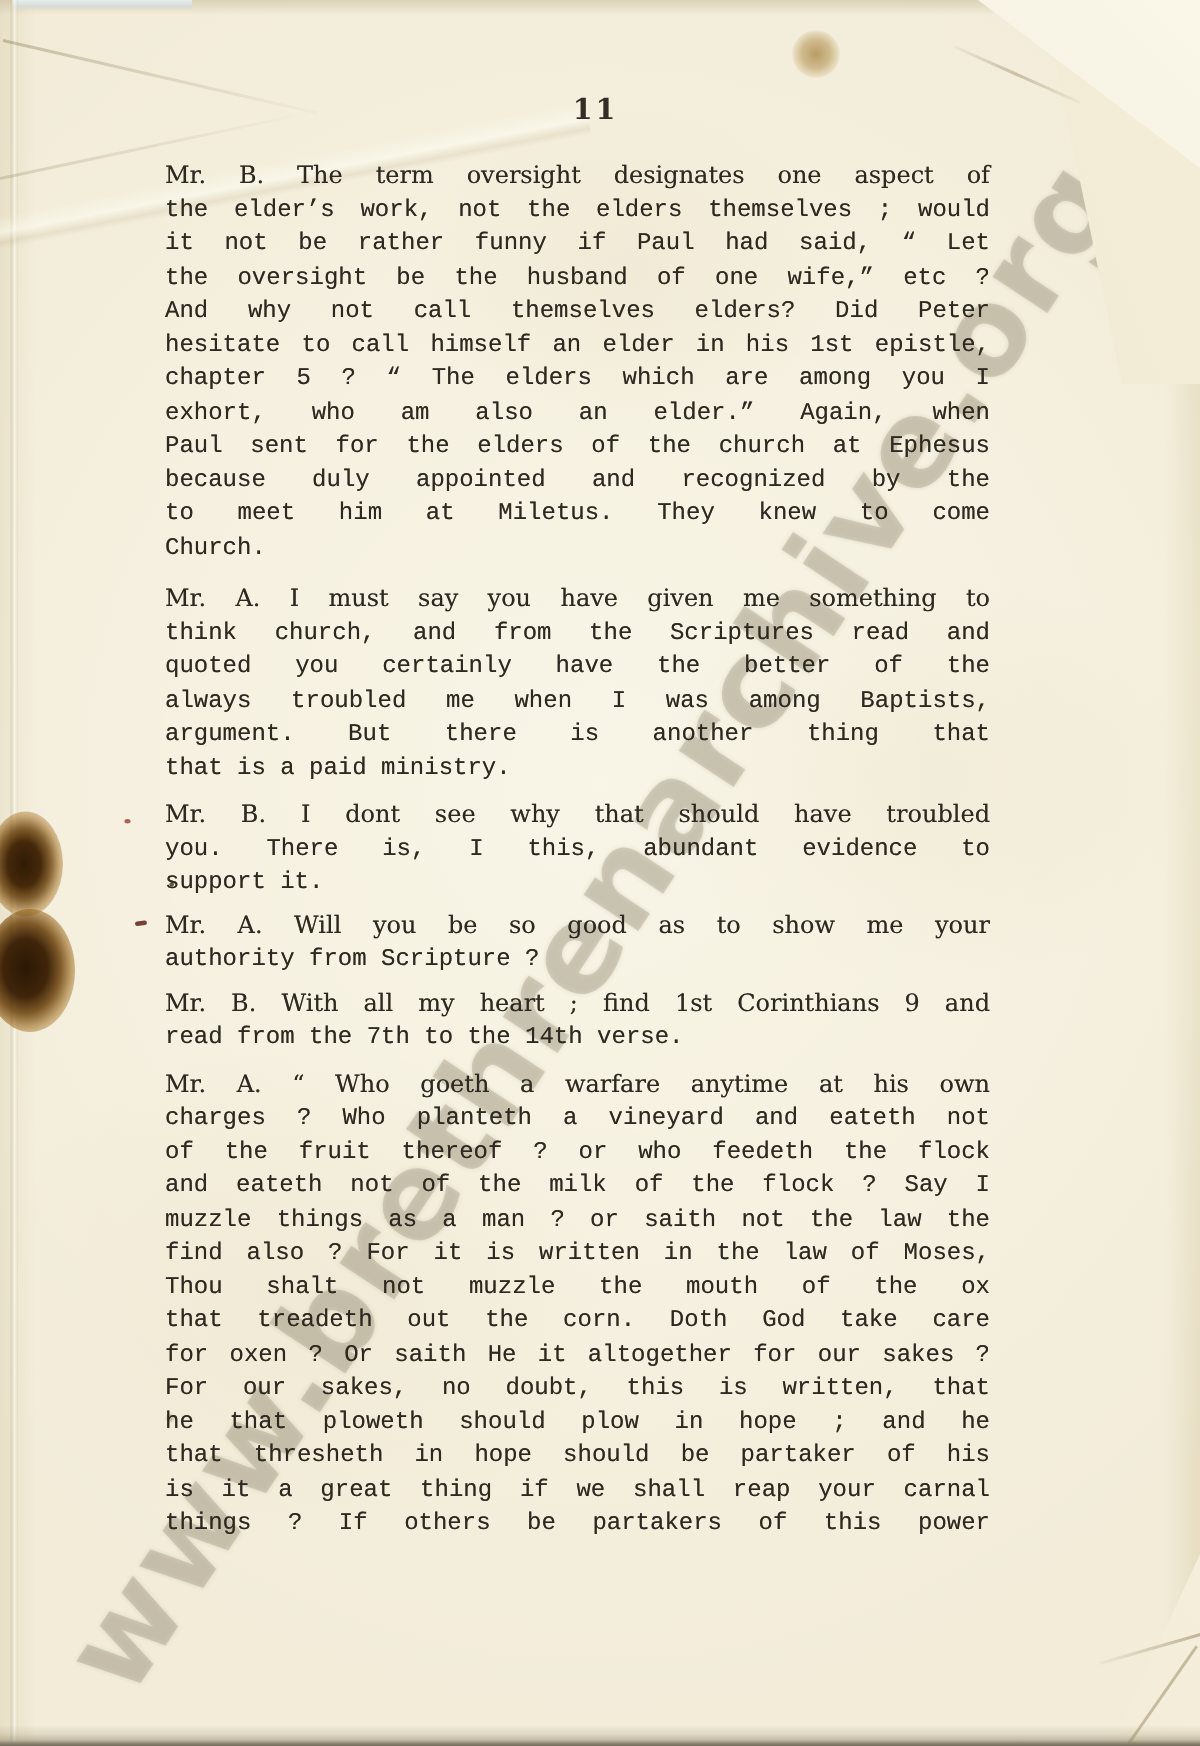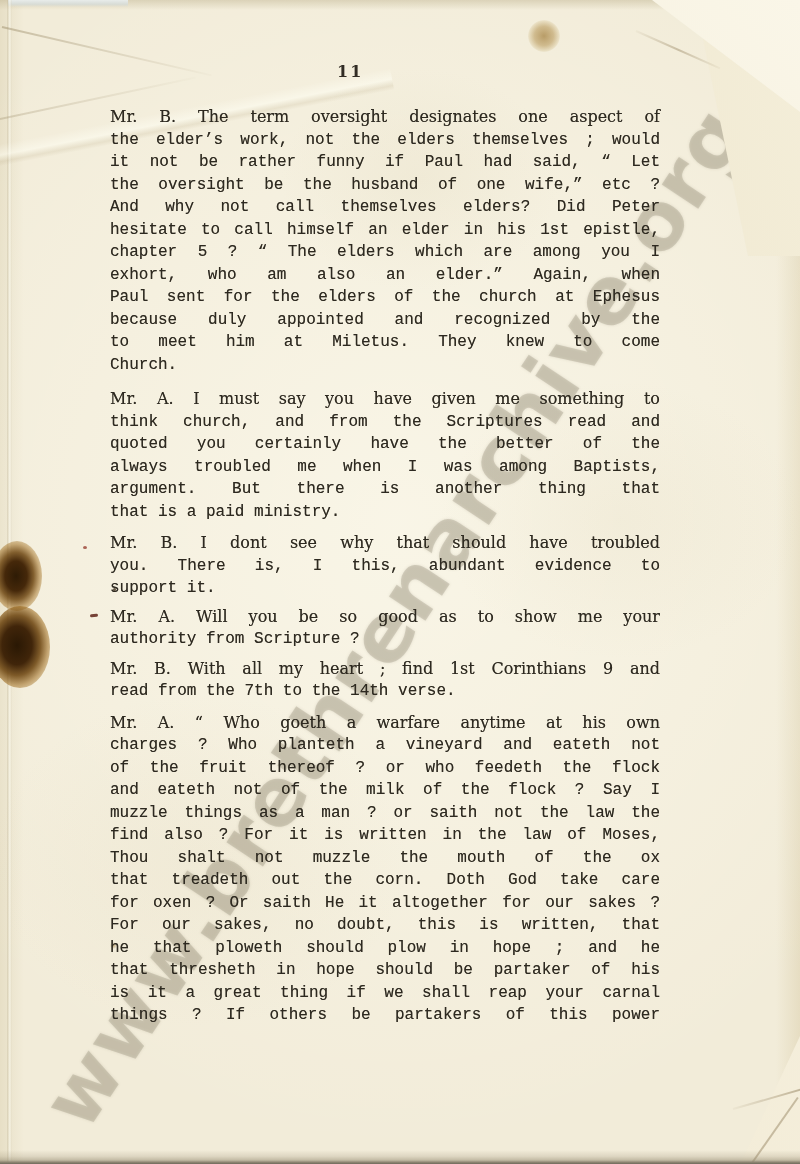--- a/index.html
+++ b/index.html
@@ -67,22 +67,22 @@
   .stain-blob-left-2{position:absolute;left:-10px;top:606px;width:60px;height:82px;border-radius:50%;z-index:5;
     background:radial-gradient(ellipse at 45% 48%, #2a1804 0%, #40250a 32%, rgba(110,70,16,0.88) 50%, rgba(158,108,32,0.58) 66%, rgba(190,150,72,0.30) 80%, rgba(190,150,72,0) 90%);}
   .speck-red-small{position:absolute;left:83px;top:546px;width:4px;height:3px;border-radius:50%;
     background:rgba(140,40,25,0.7);z-index:5;}
   .speck-dark{position:absolute;left:113px;top:588px;width:3px;height:3px;border-radius:50%;
     background:rgba(60,45,25,0.8);z-index:5;}
   .stray-mark{position:absolute;left:90px;top:614px;width:8px;height:3px;border-radius:2px;
     transform:rotate(-8deg);background:rgba(95,35,25,0.85);z-index:5;}
   .speck-tan{position:absolute;left:110px;top:942px;width:7px;height:7px;border-radius:50%;
     background:radial-gradient(circle, rgba(150,115,50,0.55), rgba(150,115,50,0) 72%);z-index:5;}
-  .page-number{position:absolute;left:337px;top:62px;width:120px;z-index:6;
-    font-size:16px;font-weight:bold;letter-spacing:2px;color:#322d25;}
+  .page-number{position:absolute;left:337px;top:62px;width:120px;text-align:center;z-index:6;
+    font-size:19px;font-weight:bold;letter-spacing:2px;color:#322d25;}
   .dialogue{position:absolute;left:110px;top:106px;width:550px;z-index:6;
     font-size:16px;line-height:22.5px;color:#2d2920;
     text-shadow:0 0 0.4px rgba(45,40,30,0.55);}
   .line{text-align:justify;text-align-last:justify;}
   .line.cont{font-family:Liberation Mono, monospace;}
   .line.endl{text-align-last:left;}
   .para:nth-child(1){margin-bottom:12px;}
   .para:nth-child(2){margin-bottom:9px;}
   .para:nth-child(3){margin-bottom:6px;}
   .para:nth-child(4){margin-bottom:7px;}

